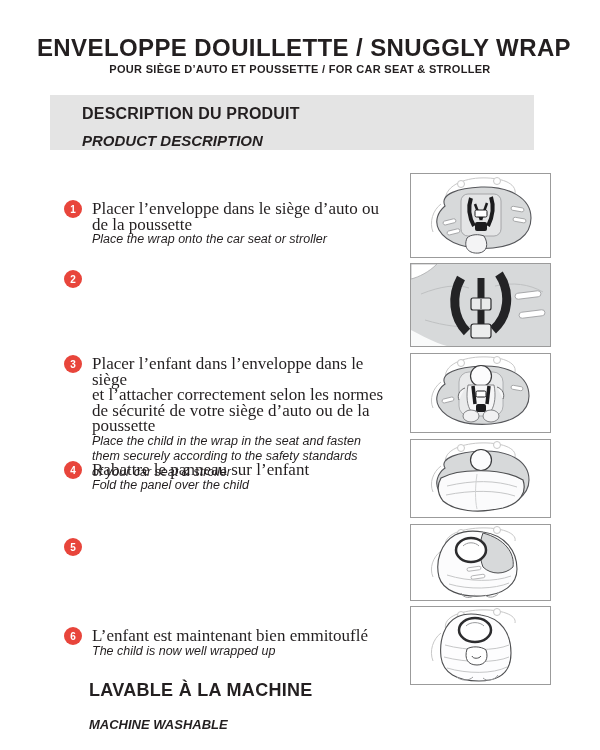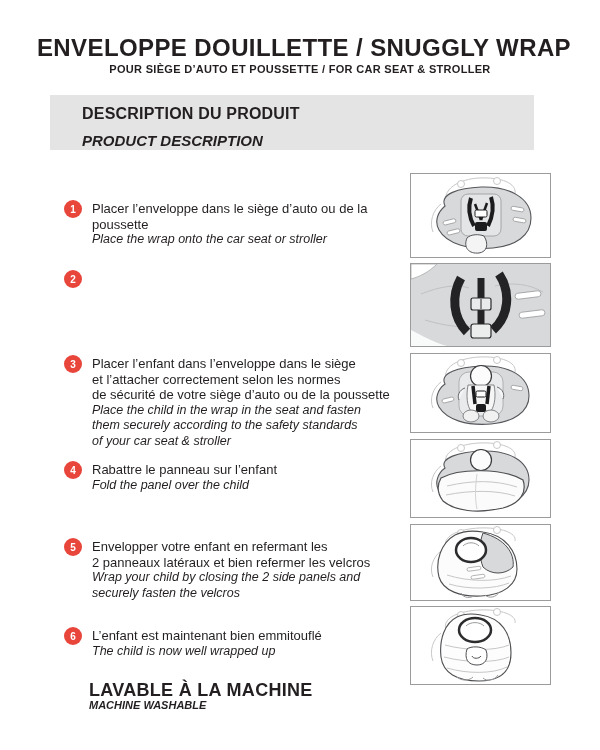--- a/index.html
+++ b/index.html
@@ -13,30 +13,30 @@
 
   .section-box { position:absolute; left:50px; top:95px; width:484px; height:55px;
                  background:var(--section-bg,#e4e4e4); box-sizing:border-box; padding:10px 0 0 32px; }
   .sec-fr { font-size:16px; font-weight:800; letter-spacing:0.2px; line-height:18px; }
   .sec-en { font-size:15px; font-weight:700; font-style:italic; line-height:18px; margin-top:9px; }
 
   .step { position:absolute; left:64px; width:334px; display:flex; gap:10px; align-items:flex-start; }
   .badge { flex:0 0 18px; width:18px; height:18px; border-radius:50%;
            background:var(--badge-red,#e8453b); color:#fff; font-size:10px; font-weight:700;
            display:flex; align-items:center; justify-content:center; margin-top:-1px; }
-  .fr { font-size:13px; line-height:15.5px; white-space:pre-line; }
+  .fr { font-size:17px; line-height:15.5px; white-space:pre-line;font-family:Liberation Serif, serif; }
   .en { font-size:12.5px; line-height:15.5px; font-style:italic; white-space:pre-line; }
 
   .fig { position:absolute; left:410px; width:141px; border:1px solid #9b9b9b;
          background:#fff; box-sizing:border-box; }
   .fig svg { display:block; }
 
   .footer { position:absolute; left:89px; top:683px; }
   .footer-fr { font-size:18px; font-weight:800; letter-spacing:0.3px; line-height:15px; }
-  .footer-en { font-size:11px; font-weight:800; font-style:italic; line-height:15px; }
+  .footer-en { font-size:13px; font-weight:800; font-style:italic; line-height:15px;margin-top:19px; }
 </style>
 </head>
 <body>
 
 <div class="page">
 
   <h1 class="title">ENVELOPPE DOUILLETTE / SNUGGLY WRAP</h1>
   <div class="subtitle">POUR SIÈGE D’AUTO ET POUSSETTE / FOR CAR SEAT &amp; STROLLER</div>
 
   <div class="section-box">
@@ -73,26 +73,20 @@
   <div class="step" style="top:462px">
     <div class="badge">4</div>
     <div>
       <div class="fr">Rabattre le panneau sur l’enfant</div>
       <div class="en">Fold the panel over the child</div>
     </div>
   </div>
 
   <div class="step" style="top:539px">
     <div class="badge">5</div>
-    <div>
-      <div class="fr">Envelopper votre enfant en refermant les
-2 panneaux latéraux et bien refermer les velcros</div>
-      <div class="en">Wrap your child by closing the 2 side panels and
-securely fasten the velcros</div>
-    </div>
   </div>
 
   <div class="step" style="top:628px">
     <div class="badge">6</div>
     <div>
       <div class="fr">L’enfant est maintenant bien emmitouflé</div>
       <div class="en">The child is now well wrapped up</div>
     </div>
   </div>
 

